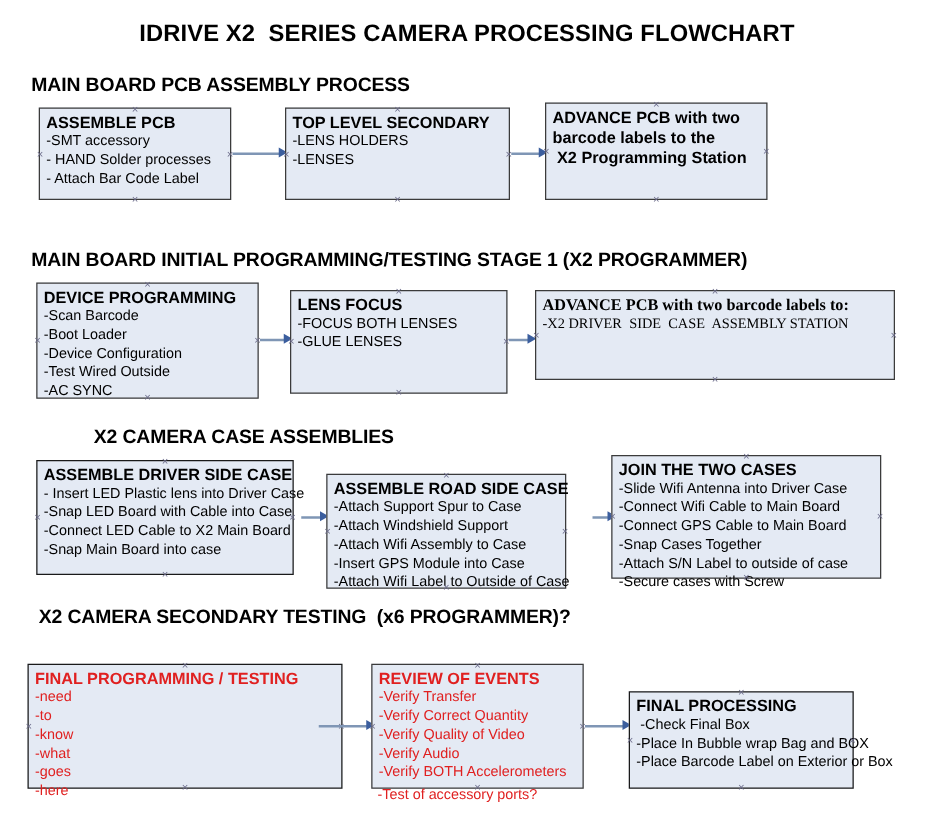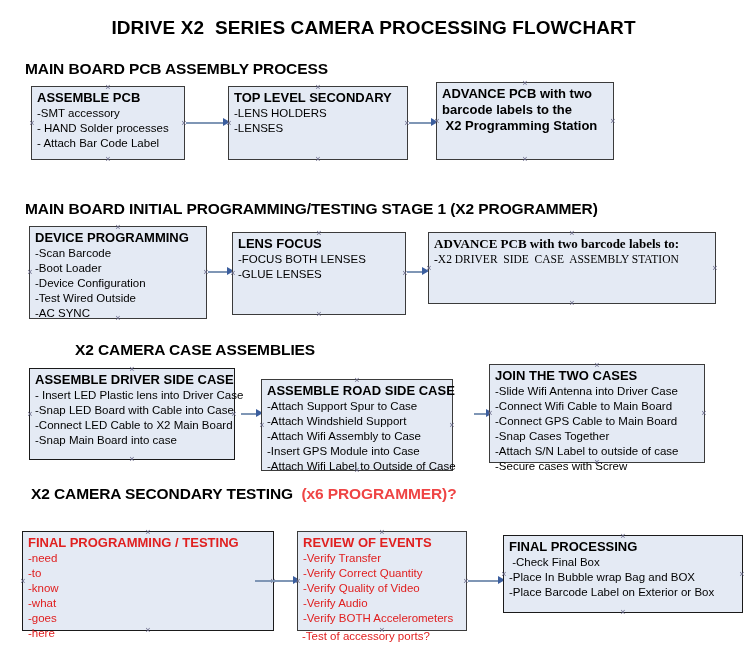--- a/index.html
+++ b/index.html
@@ -39,21 +39,21 @@
 
   .section-head {
     position: absolute;
     font-size: 15.5px;
     font-weight: bold;
     white-space: pre;
     color: #000000;
     letter-spacing: -0.1px;
   }
   .section-head .accent {
-    color: #ef4444;
+    color: #000000;
   }
 
   .node {
     position: absolute;
     background: #e4eaf4;
     border: 1.5px solid #3b3b3b;
     box-sizing: border-box;
   }
   .node.dark-border {
     border-color: #1a1a1a;
@@ -313,21 +313,21 @@
     <span class="handle" style="left:50%; top:100%;"></span>
     <span class="handle" style="left:0; top:50%;"></span>
     <span class="handle" style="left:100%; top:50%;"></span>
   </div>
 
   <div class="overflow-line" style="left:302px; top:629px;">-Test of accessory ports?</div>
 
   <div class="connector" style="left:468px; top:580px; width:33px;"></div>
   <div class="arrowhead" style="left:498px; top:576px;"></div>
 
-  <div class="node dark-border" style="left:503px; top:535px; width:240px; height:78px;">
+  <div class="node dark-border" style="left:503px; top:553px; width:180px; height:78px;">
     <div class="node-body">
       <div class="node-title">FINAL PROCESSING</div>
       <div class="node-line"> -Check Final Box</div>
       <div class="node-line">-Place In Bubble wrap Bag and BOX</div>
       <div class="node-line">-Place Barcode Label on Exterior or Box</div>
     </div>
     <span class="handle" style="left:50%; top:0;"></span>
     <span class="handle" style="left:50%; top:100%;"></span>
     <span class="handle" style="left:0; top:50%;"></span>
     <span class="handle" style="left:100%; top:50%;"></span>

